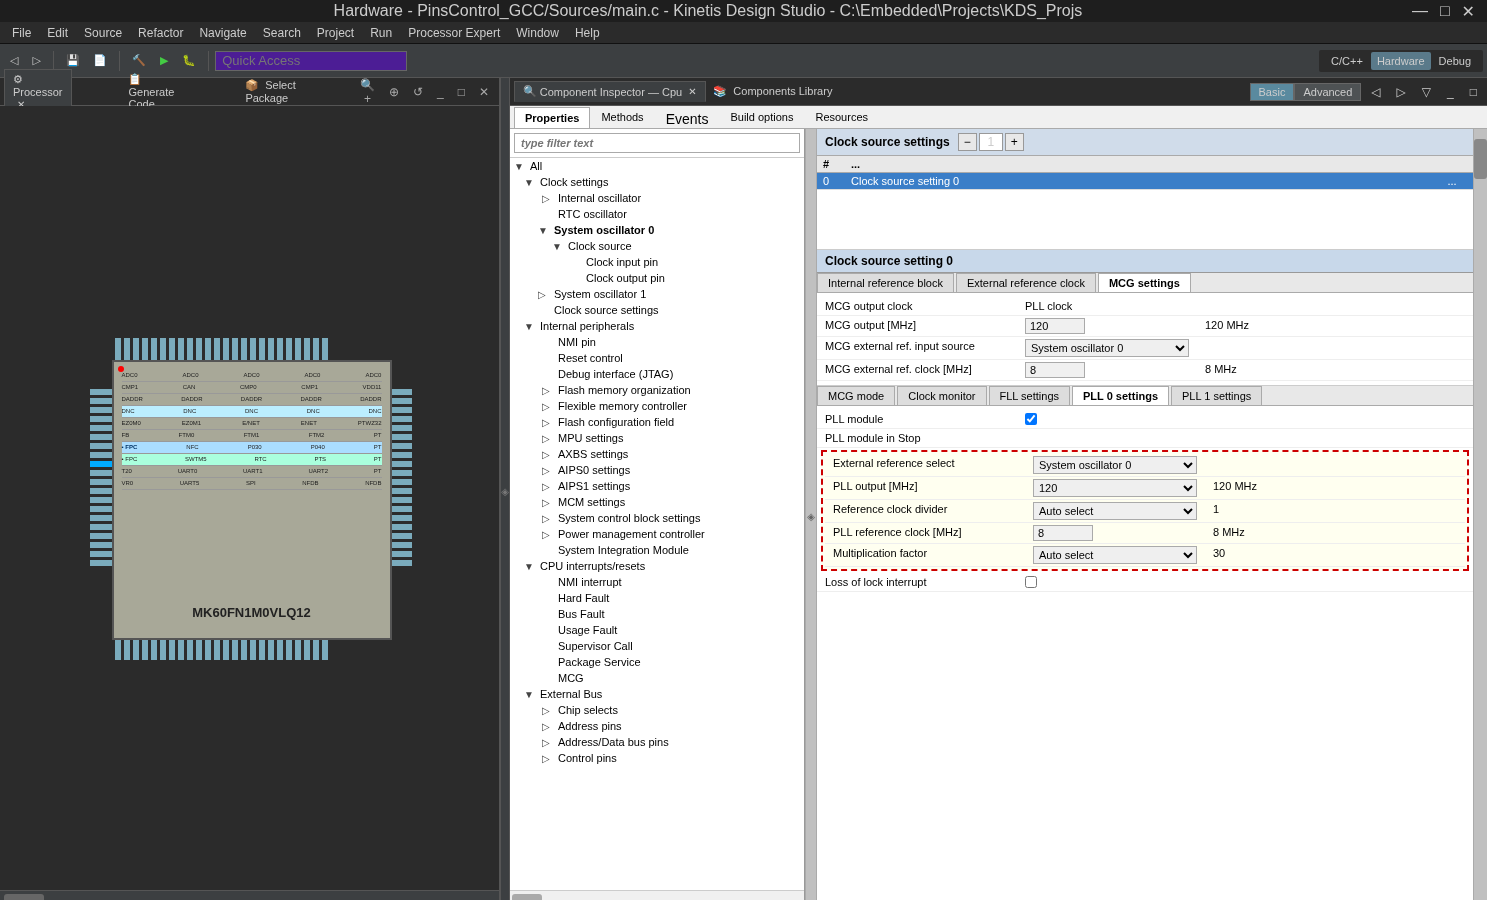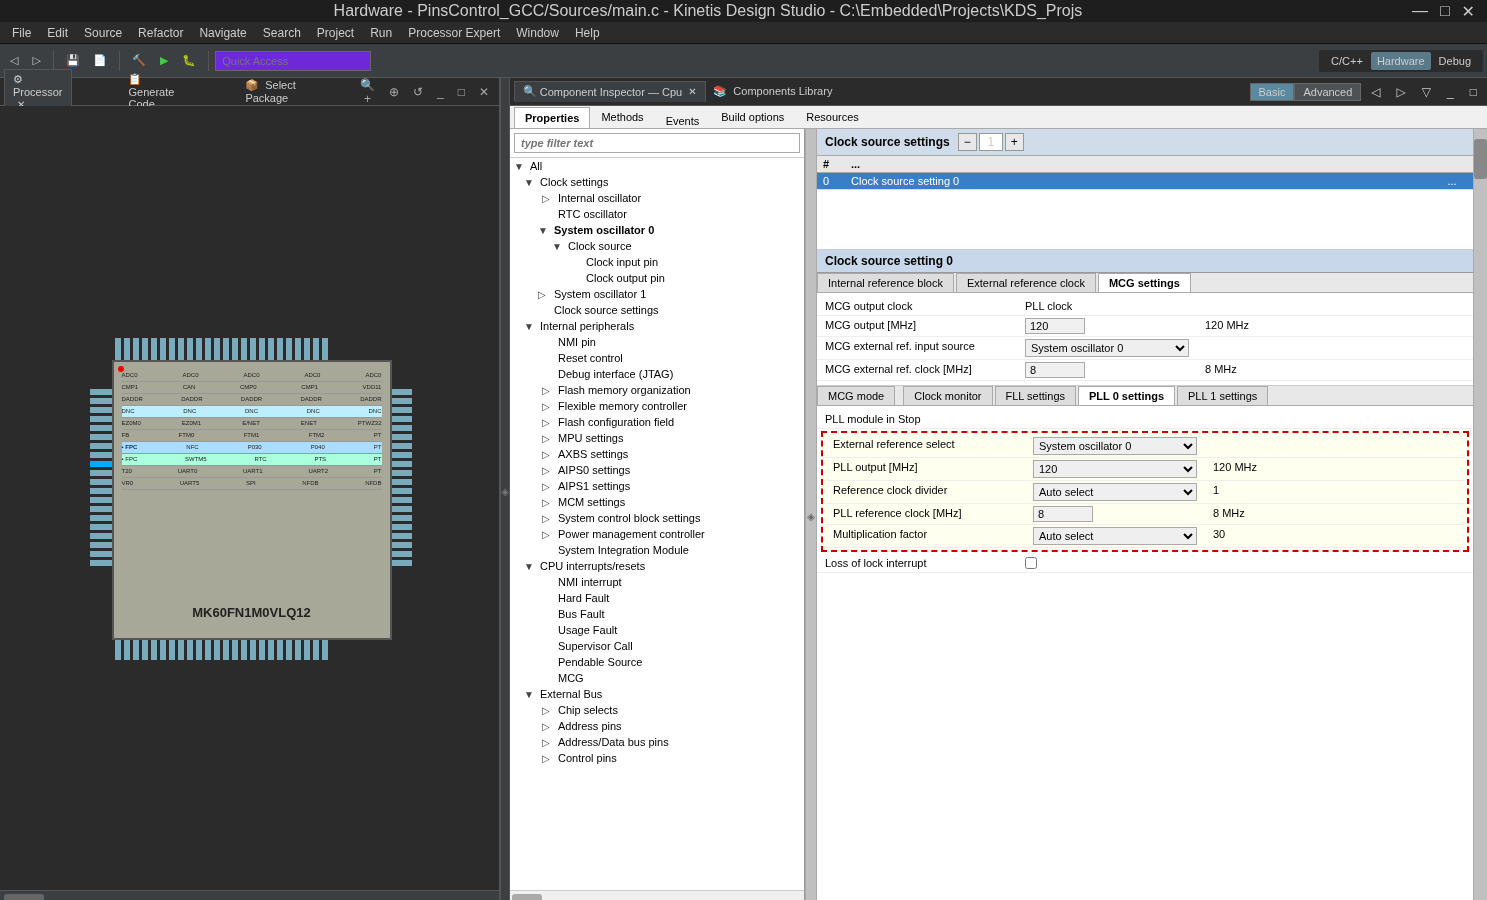--- a/index.html
+++ b/index.html
@@ -12,21 +12,21 @@
     .title-bar-controls span { cursor: pointer; padding: 0 4px; }
 
     
     .menu-bar { background: #2b2b2b; color: #ccc; height: 22px; display: flex; align-items: center; padding: 0 4px; font-size: 12px; border-bottom: 1px solid #111; }
     .menu-bar-item { padding: 2px 8px; cursor: pointer; }
 
     
     .toolbar { background: #3c3f41; height: 30px; display: flex; align-items: center; padding: 0 4px; border-bottom: 1px solid #555; gap: 2px; }
     .toolbar-btn { background: transparent; border: 1px solid transparent; color: #ccc; padding: 2px 5px; cursor: pointer; font-size: 11px; border-radius: 2px; }
     .toolbar-sep { width: 1px; height: 20px; background: #555; margin: 0 4px; }
-    .toolbar-input { background: #6d28d9; border: 1px solid #666; color: #ccc; padding: 2px 6px; font-size: 11px; width: 156px; height: 20px; }
+    .toolbar-input { background: #4c1d95; border: 1px solid #666; color: #ccc; padding: 2px 6px; font-size: 13px; width: 192px; height: 20px; }
 
     
     .main-layout { display: flex; height: calc(900px - 74px); }
 
     
     .left-panel { width: 500px; min-width: 500px; background: #3c3f41; border-right: 1px solid #555; display: flex; flex-direction: column; }
     .left-panel-tabs { display: flex; align-items: center; background: #2b2b2b; border-bottom: 1px solid #555; padding: 0 4px; height: 28px; gap: 48px; }
     .panel-tab { padding: 4px 10px; cursor: pointer; font-size: 11px; color: #ccc; border: 1px solid transparent; border-bottom: none; }
     .panel-tab.active { background: #3c3f41; border-color: #555; border-bottom-color: #3c3f41; }
 
@@ -350,21 +350,21 @@
         <button class="toolbar-btn" style="font-size:12px;">▷</button>
         <button class="toolbar-btn" style="font-size:12px;">▽</button>
         <button class="toolbar-btn" style="font-size:12px;">_</button>
         <button class="toolbar-btn" style="font-size:12px;">□</button>
       </div>
     </div>
 
     <div style="background:#f0f0f0; display:flex; align-items:flex-end; border-bottom:1px solid #aaa; padding:0 4px;">
       <div style="padding:4px 10px; cursor:pointer; font-size:11px; border:1px solid #aaa; border-bottom:none; background:#fff; color:#000; font-weight:bold;">Properties</div>
       <div style="padding:4px 10px; cursor:pointer; font-size:11px; border:1px solid transparent; color:#000;">Methods</div>
-      <div style="padding:0 10px; cursor:pointer; font-size:11px; border:1px solid transparent; color:#000;">Events</div>
+      <div style="padding:0 10px; cursor:pointer; font-size:14px; border:1px solid transparent; color:#000;">Events</div>
       <div style="padding:4px 10px; cursor:pointer; font-size:11px; border:1px solid transparent; color:#000;">Build options</div>
       <div style="padding:4px 10px; cursor:pointer; font-size:11px; border:1px solid transparent; color:#000;">Resources</div>
     </div>
 
     <div class="right-content" style="flex:1; display:flex; overflow:hidden;">
 
       <div class="tree-panel">
 
         <div class="tree-filter">
           <input type="text" style="width: 100%; border: 1px solid rgb(170, 170, 170); padding: 3px 6px; font-size: 11px; font-style: italic; color: rgb(136, 136, 136);" placeholder="type filter text">
@@ -522,21 +522,21 @@
             <span class="tree-item-text">Usage Fault</span>
           </div>
           <div class="tree-item">
             <span class="tree-indent" style="width:32px;"></span>
             <span class="tree-arrow"> </span>
             <span class="tree-item-text">Supervisor Call</span>
           </div>
           <div class="tree-item">
             <span class="tree-indent" style="width:32px;"></span>
             <span class="tree-arrow"> </span>
-            <span class="tree-item-text">Pendable Source</span>
+            <span class="tree-item-text">Package Service</span>
           </div>
           <div class="tree-item">
             <span class="tree-indent" style="width:32px;"></span>
             <span class="tree-arrow"> </span>
             <span class="tree-item-text">MCG</span>
           </div>
           <div class="tree-item">
             <span class="tree-indent" style="width:14px;"></span>
             <span class="tree-arrow">▼</span>
             <span class="tree-item-text">External Bus</span>
@@ -625,29 +625,36 @@
           </div>
 
           <div style="display:grid; grid-template-columns:200px 180px 120px; border-bottom:1px solid #eee;">
             <span style="padding:3px 8px;">MCG external ref. clock [MHz]</span>
             <input type="text" value="8" style="margin: 2px 8px; font-size: 11px; border: 1px solid rgb(170, 170, 170); padding: 1px 4px; width: 60px; background: rgb(240, 240, 240);">
             <span style="padding:3px 8px;">8 MHz</span>
           </div>
         </div>
 
         <div style="display:flex; background:#e8e8e8; border-bottom:1px solid #aaa; border-top:1px solid #ccc;">
-          <div style="padding:3px 10px; cursor:pointer; font-size:11px; border:1px solid #aaa; border-bottom:none; background:#ddd; margin-right:8px; color:#000;">MCG mode</div>
+          <div style="padding:3px 10px; cursor:pointer; font-size:11px; border:1px solid #aaa; border-bottom:none; background:#ddd; margin-right:2px; color:#000;">MCG mode</div>
           <div style="padding:3px 10px; cursor:pointer; font-size:11px; border:1px solid #aaa; border-bottom:none; background:#ddd; margin-right:2px; color:#000;">Clock monitor</div>
           <div style="padding:3px 10px; cursor:pointer; font-size:11px; border:1px solid #aaa; border-bottom:none; background:#ddd; margin-right:2px; color:#000;">FLL settings</div>
           <div style="padding:3px 10px; cursor:pointer; font-size:11px; border:1px solid #aaa; border-bottom:none; background:#fff; margin-right:2px; color:#000; font-weight:bold;">PLL 0 settings</div>
           <div style="padding:3px 10px; cursor:pointer; font-size:11px; border:1px solid #aaa; border-bottom:none; background:#ddd; margin-right:2px; color:#000;">PLL 1 settings</div>
         </div>
 
         <div style="flex:1; overflow-y:auto; background:#fff; font-size:11px; color:#000; padding:4px 0; position:relative;">
 
+          <div style="display:grid; grid-template-columns:200px 180px 100px; border-bottom:1px solid #eee;">
+            <span style="padding:3px 8px;">PLL module</span>
+            <span style="padding:3px 8px; display:flex; align-items:center;">
+                <input type="checkbox" checked="" style="">
+              </span>
+            <span style="padding:3px 8px;"></span>
+          </div>
 
           <div style="display:grid; grid-template-columns:200px 180px 100px; border-bottom:1px solid #eee;">
             <span style="padding:3px 8px;">PLL module in Stop</span>
             <span style="padding:3px 8px;"></span>
             <span style="padding:3px 8px;"></span>
           </div>
 
           <div style="border:2px dashed #cc0000; margin:2px 4px; padding:2px; background:rgba(255,255,0,0.06);">
 
             <div style="display:grid; grid-template-columns:200px 180px 100px; border-bottom:1px solid #eee;">

